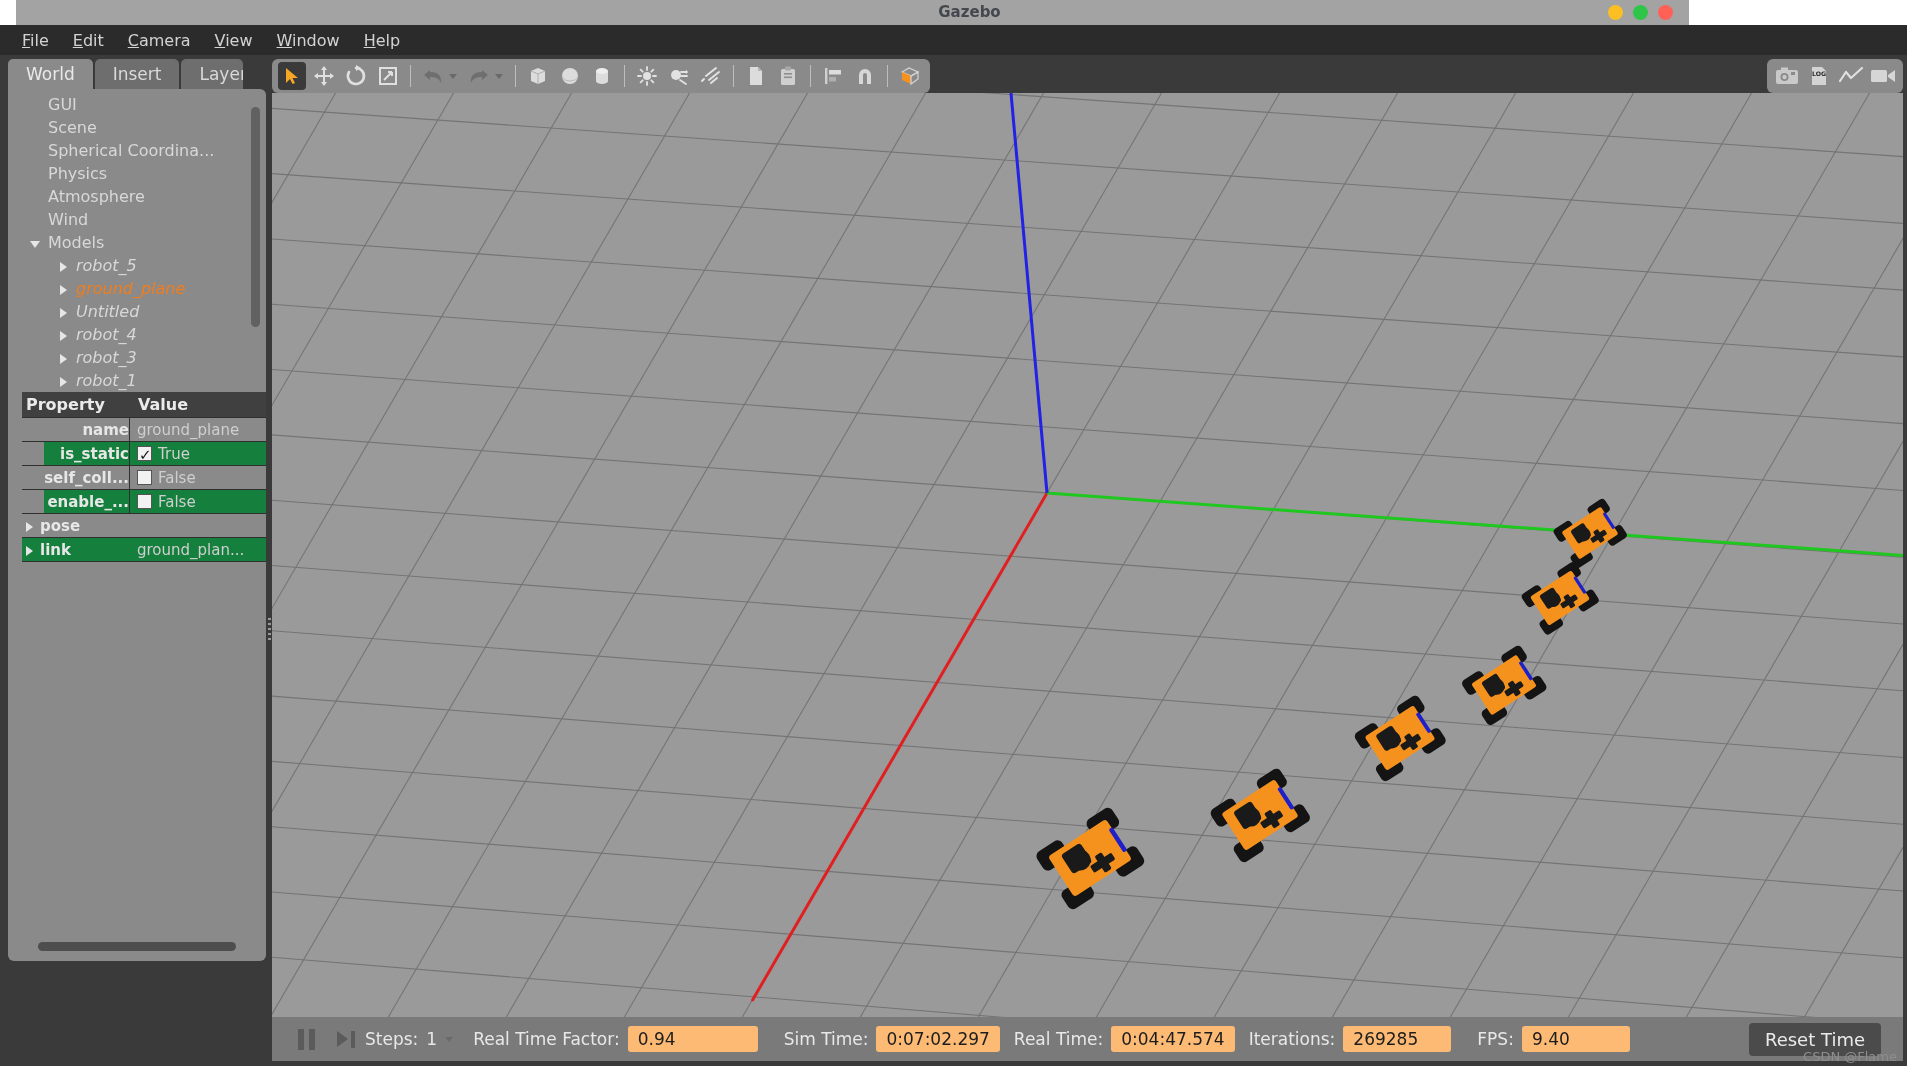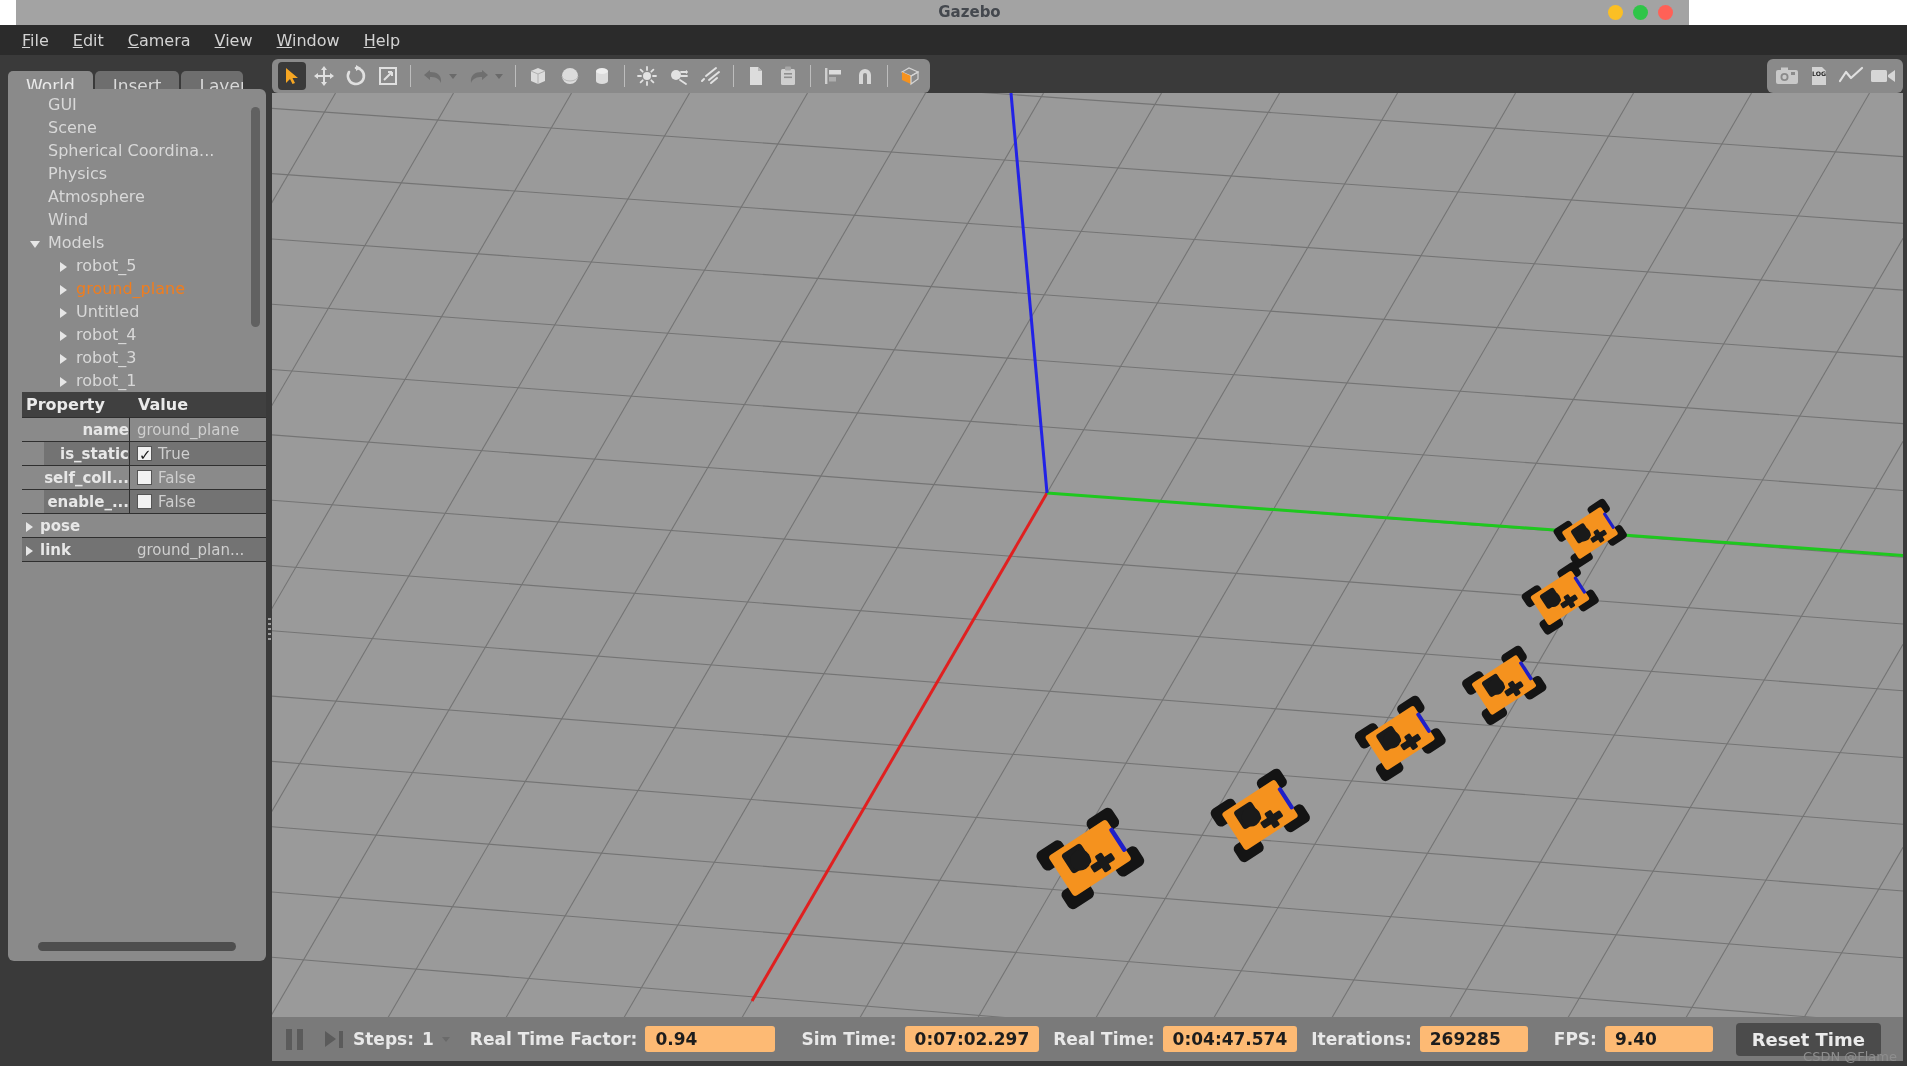--- a/index.html
+++ b/index.html
@@ -41,21 +41,21 @@
   
   .body-area {
     position: absolute; left: 0; top: 55px; width: 1907px; height: 1011px;
     background: #3a3a3a;
   }
 
   
   .left-panel {
     position: absolute; left: 8px; top: 0px; width: 258px; height: 1006px;
   }
-  .tabs { position: absolute; left: 0; top: 4px; height: 30px; display: flex; margin-top: 12px; }
+  .tabs { position: absolute; left: 0; top: 4px; height: 30px; display: flex; }
   .tab {
     height: 30px; line-height: 30px; padding: 0 18px;
     background: #6e6e6e; color: #d9d9d9; font-size: 17px;
     border-radius: 5px 5px 0 0; margin-right: 2px;
   }
   .tab.active { background: #8a8a8a; color: #e9e9e9; }
   .tab.clipped { padding-right: 8px; overflow: hidden; max-width: 62px; }
 
   .panel-box {
     position: absolute; left: 0; top: 34px; width: 258px; height: 872px;
@@ -63,21 +63,21 @@
   }
 
   .tree {
     position: absolute; left: 0; top: 4px; width: 258px; height: 318px;
     overflow: hidden;
   }
   .tree-row {
     height: 23px; line-height: 23px; font-size: 16px; color: #d8d8d8;
     padding-left: 40px; position: relative; white-space: nowrap;
   }
-  .tree-row.child { padding-left: 68px; }
+  .tree-row.child { padding-left: 68px; font-style: italic; }
   .tree-row.selected { color: #f07d1e; }
   .tw {
     position: absolute; width: 0; height: 0; top: 8px;
   }
   .tw.collapsed {
     left: 52px;
     border-left: 7px solid #e6e6e6;
     border-top: 5px solid transparent; border-bottom: 5px solid transparent;
   }
   .tw.expanded {
@@ -104,21 +104,21 @@
   }
   .prop-head .ph {
     font-size: 16px; font-weight: bold; color: #eaeaea; line-height: 26px;
   }
   .prop-head .ph.c1 { width: 108px; padding-left: 4px; }
   .prop-head .ph.c2 { width: 136px; padding-left: 8px; }
   .prop-row {
     display: flex; height: 24px; border-bottom: 1px solid #2f2f2f;
     background: #8a8a8a;
   }
-  .prop-row.alt { background: #737373; }
+  .prop-row.alt { background: #15803d; }
   .prop-row .indent { width: 22px; background: #8a8a8a; }
   .prop-row.alt .indent { background: #8a8a8a; }
   .prop-row .key {
     width: 86px; font-size: 15px; font-weight: bold; color: #e7e7e7;
     line-height: 24px; text-align: right; 
     border-right: 1px solid #2f2f2f; white-space: nowrap; overflow: hidden;
   }
   .prop-row .val {
     width: 136px; font-size: 15px; color: #cfcfcf; line-height: 24px;
     padding-left: 7px; display: flex; align-items: center; gap: 6px;
@@ -174,21 +174,21 @@
     border-top: 5px solid #6a6a6a;
     border-left: 4px solid transparent; border-right: 4px solid transparent;
   }
 
   .viewport {
     position: absolute; left: 0; top: 34px; width: 1631px; height: 968px;
     background: #9a9a9a; overflow: hidden;
   }
   .statusbar {
     position: absolute; left: 0; bottom: 0; width: 1631px; height: 44px;
-    background: #7a7a7a; display: flex; align-items: center; padding-left: 14px; font-weight: bold;
+    background: #7a7a7a; display: flex; align-items: center; padding-left: 26px;
   }
   .sb-label { color: #e8e8e8; font-size: 17px; margin-right: 8px; white-space: nowrap; }
   .sb-field {
     background: #fdba74; color: #1d1d1d; font-size: 17px;
     padding: 3px 10px; border-radius: 3px; min-width: 64px;
     white-space: nowrap;
   }
   .sb-gap { width: 26px; }
   .sb-gap-s { width: 14px; }
   .pause-btn { display: flex; gap: 5px; margin-right: 22px; }

